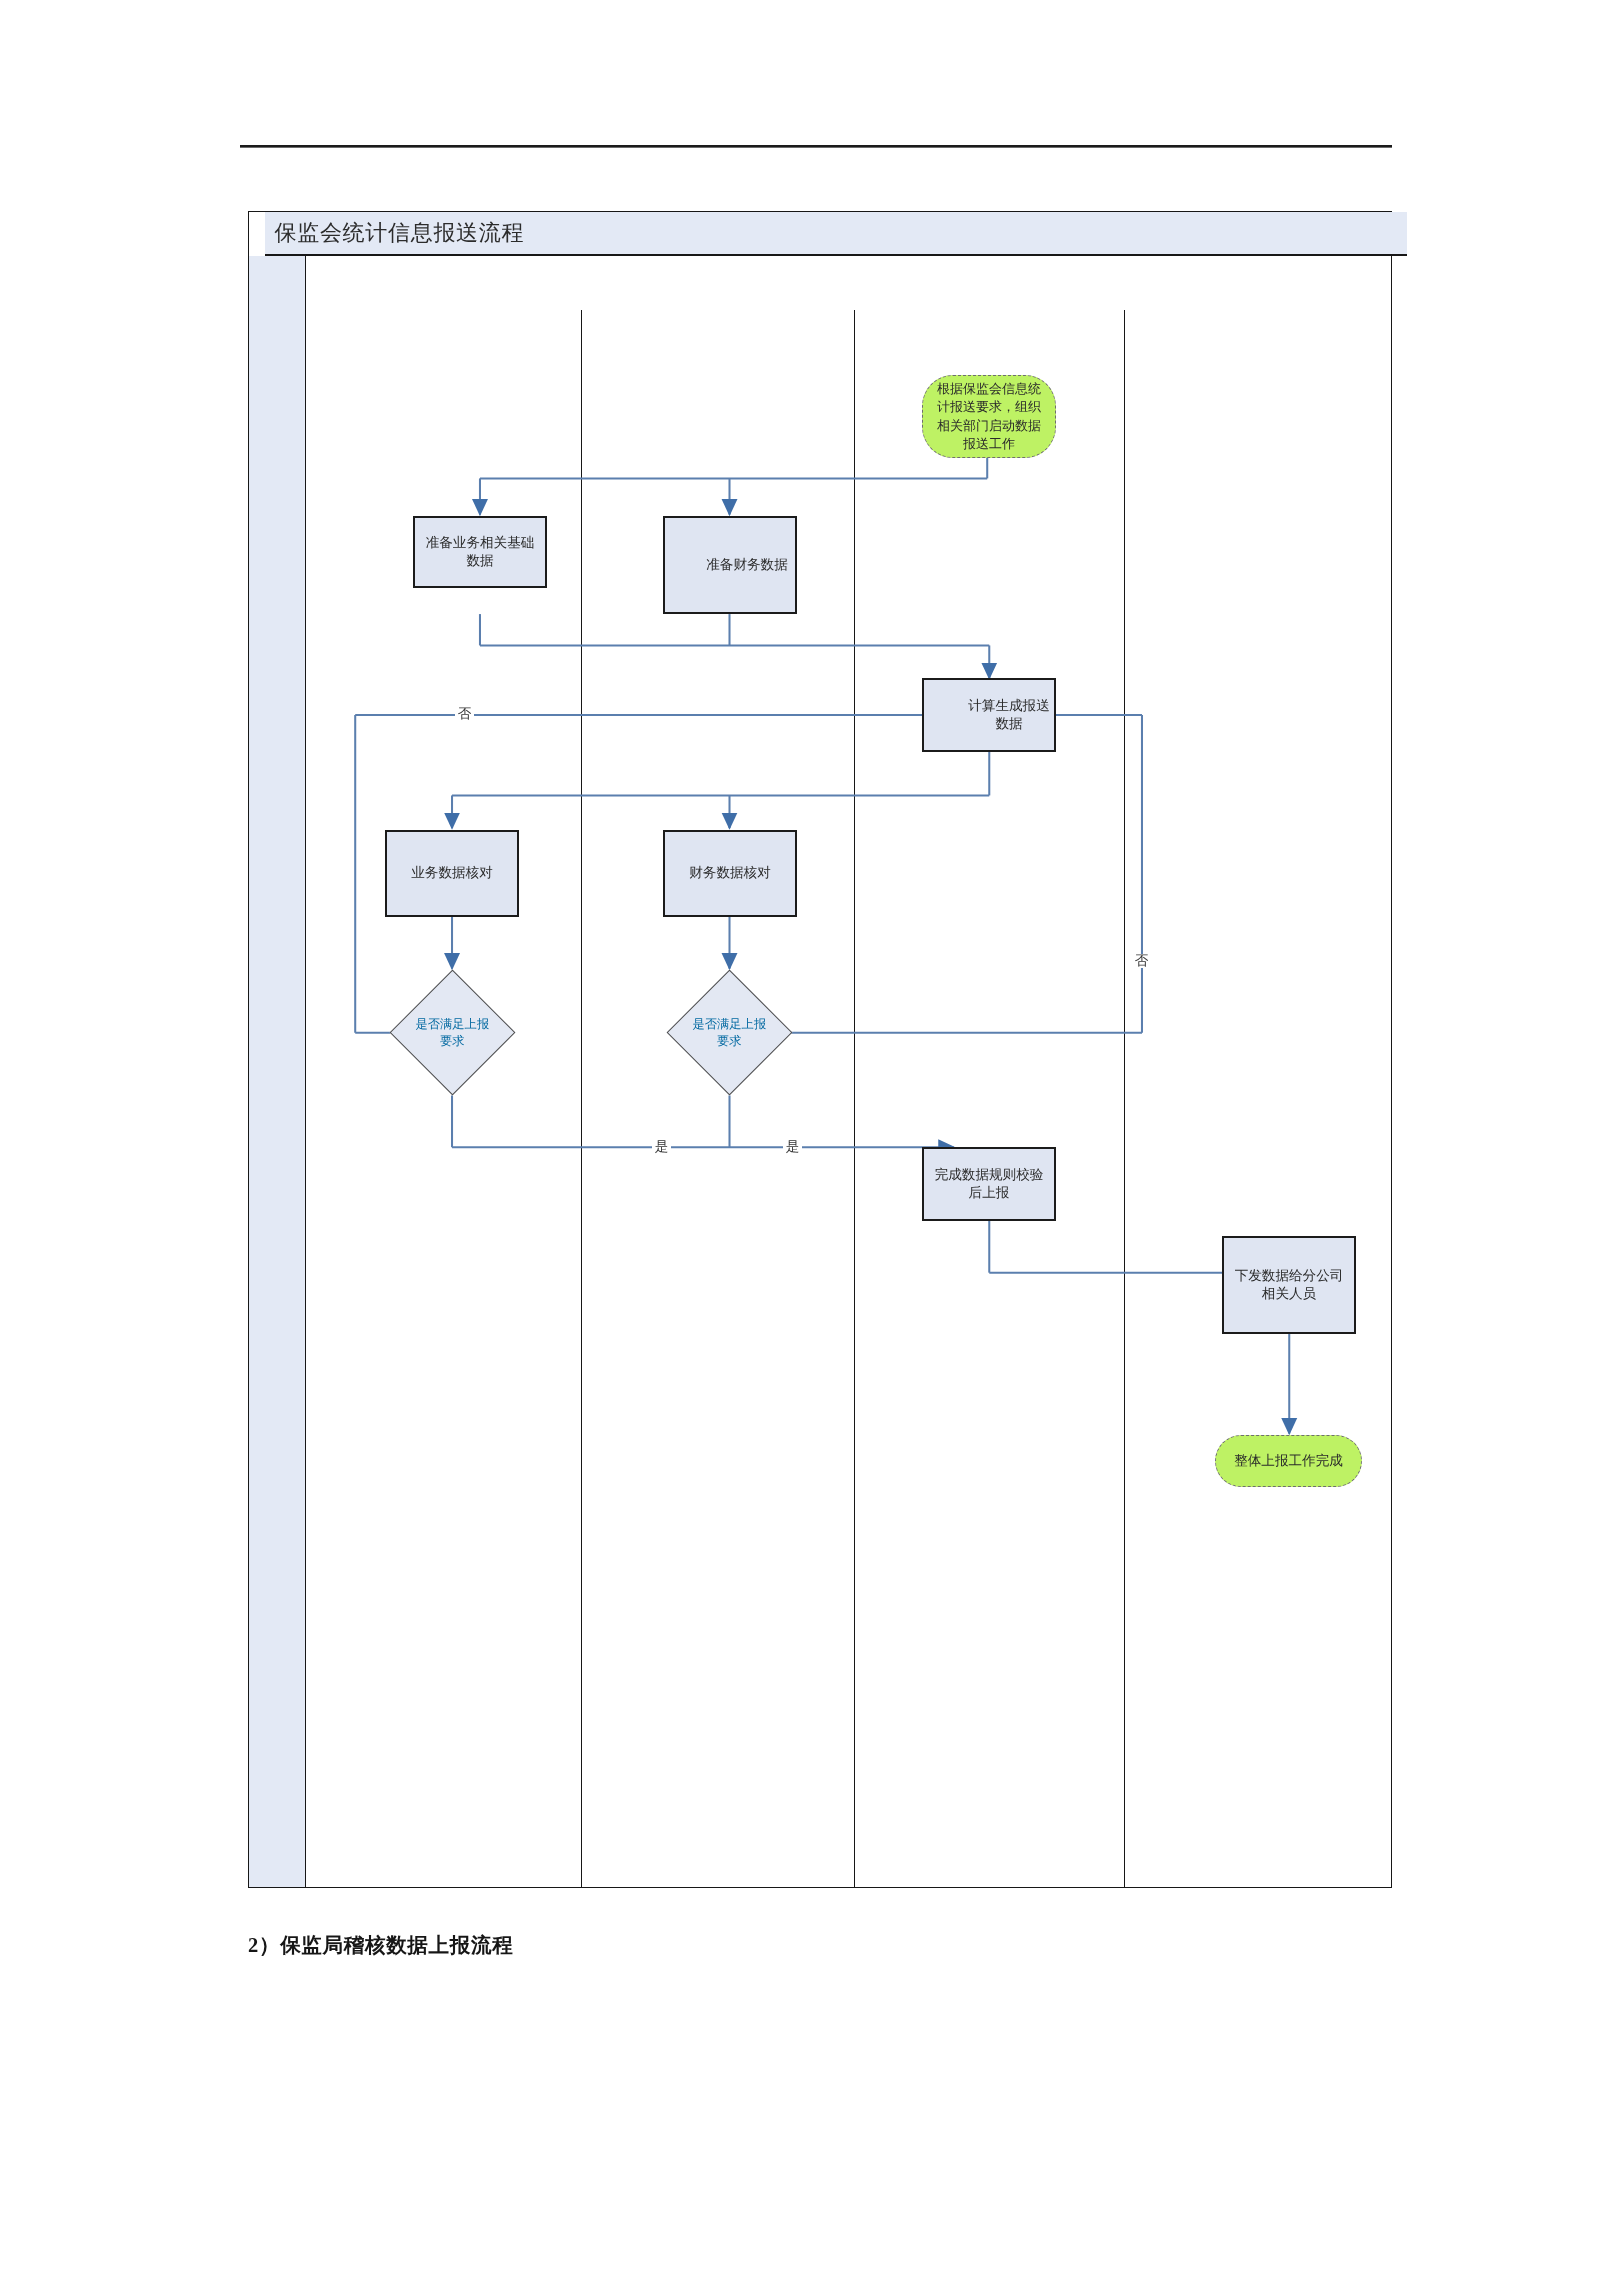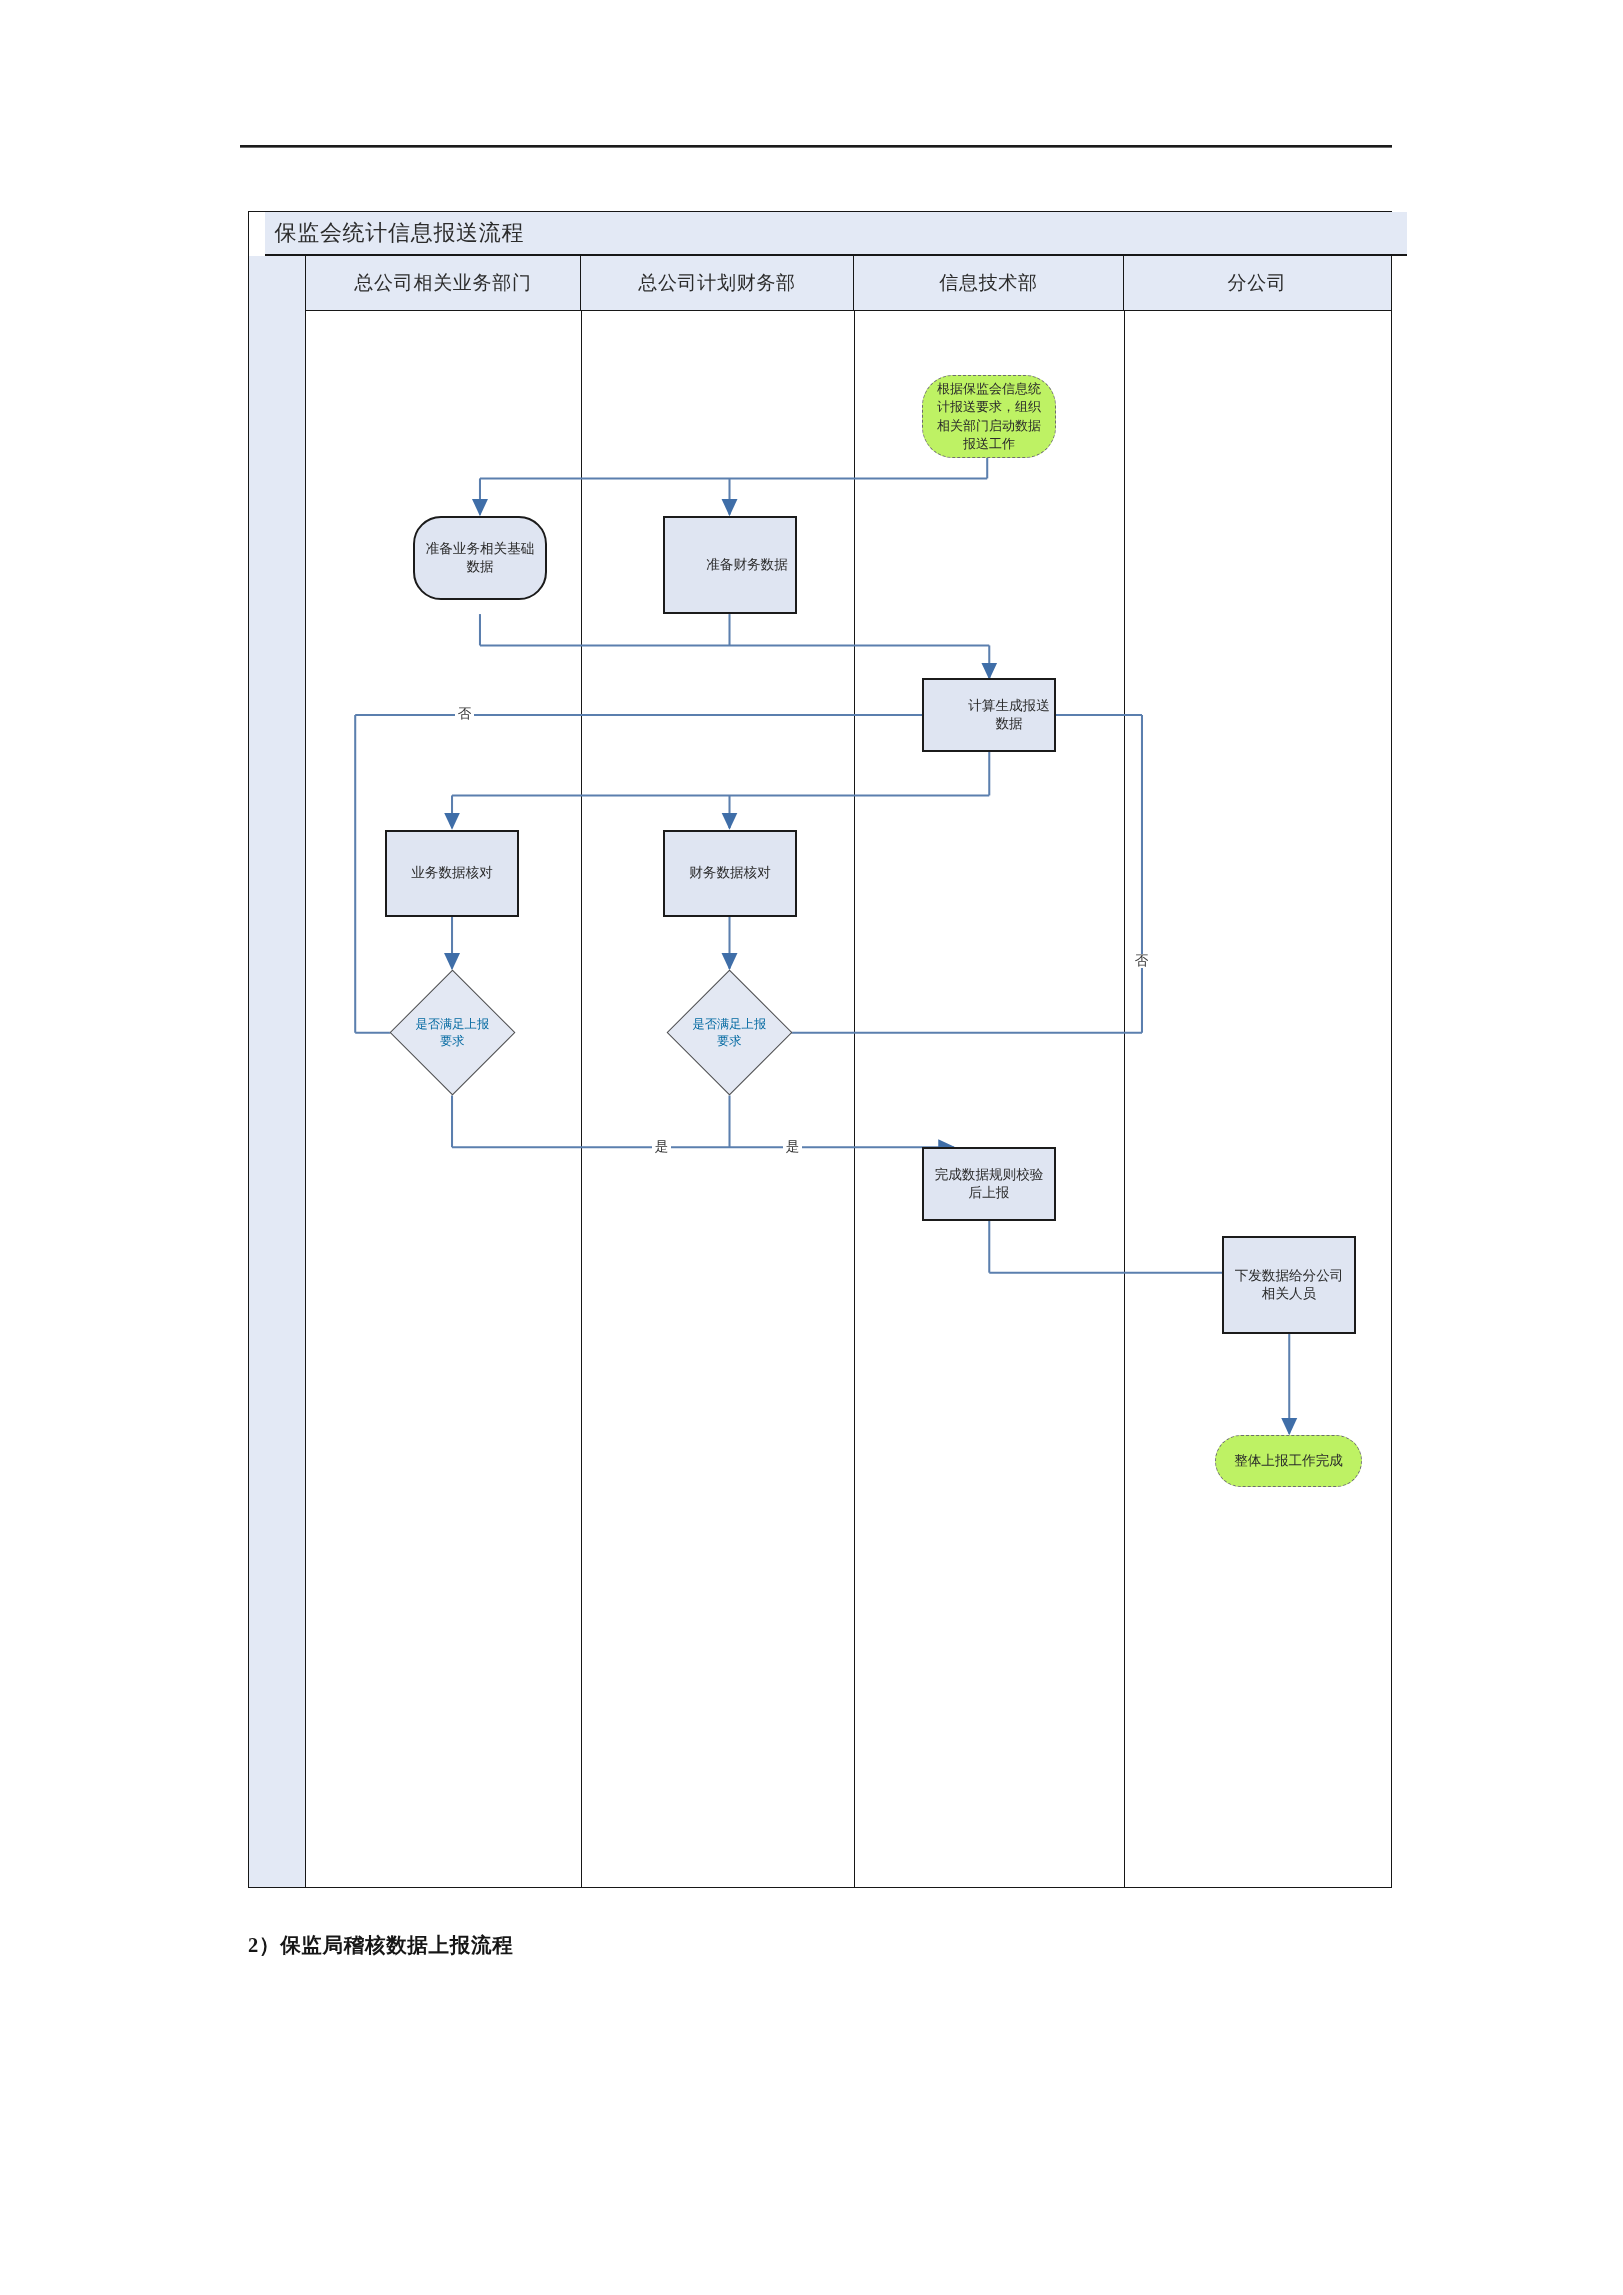--- a/index.html
+++ b/index.html
@@ -104,26 +104,20 @@
 <div class="page-rule"></div>
 
 <div class="swim-table">
 
   <div class="swim-title">
     <span class="swim-title-text">保监会统计信息报送流程</span>
   </div>
 
   <div class="left-band"></div>
 
-  <div class="header-row">
-    <div class="header-cell hc0">总公司相关业务部门</div>
-    <div class="header-cell hc1">总公司计划财务部</div>
-    <div class="header-cell hc2">信息技术部</div>
-    <div class="header-cell hc3">分公司</div>
-  </div>
 
   <div class="lane-body">
     <div class="lane-div ld0"></div>
     <div class="lane-div ld1"></div>
     <div class="lane-div ld2"></div>
 
     <div class="flow">
 
       <svg class="flow-svg" viewBox="0 0 1594 2316">
         <defs>
@@ -170,21 +164,21 @@
         </g>
       </svg>
 
       <div class="term" style="left:616px;top:65px;width:134px;height:83px;font-size:13px;">
         <span class="node-txt">根据保监会信息统
 计报送要求，组织
 相关部门启动数据
 报送工作</span>
       </div>
 
-      <div class="node" style="left:107px;top:206px;width:134px;height:84px;font-size:13.6px;border-radius:28px;">
+      <div class="node" style="left:107px;top:206px;width:134px;height:72px;font-size:13.6px;">
         <span class="node-txt">准备业务相关基础
 数据</span>
       </div>
 
       <div class="node" style="left:357px;top:206px;width:134px;height:98px;font-size:13.6px;padding-left:34px;">
         <span class="node-txt">准备财务数据</span>
       </div>
 
       <div class="node" style="left:616px;top:368px;width:134px;height:74px;font-size:13.6px;padding-left:40px;">
         <span class="node-txt">计算生成报送数据</span>

